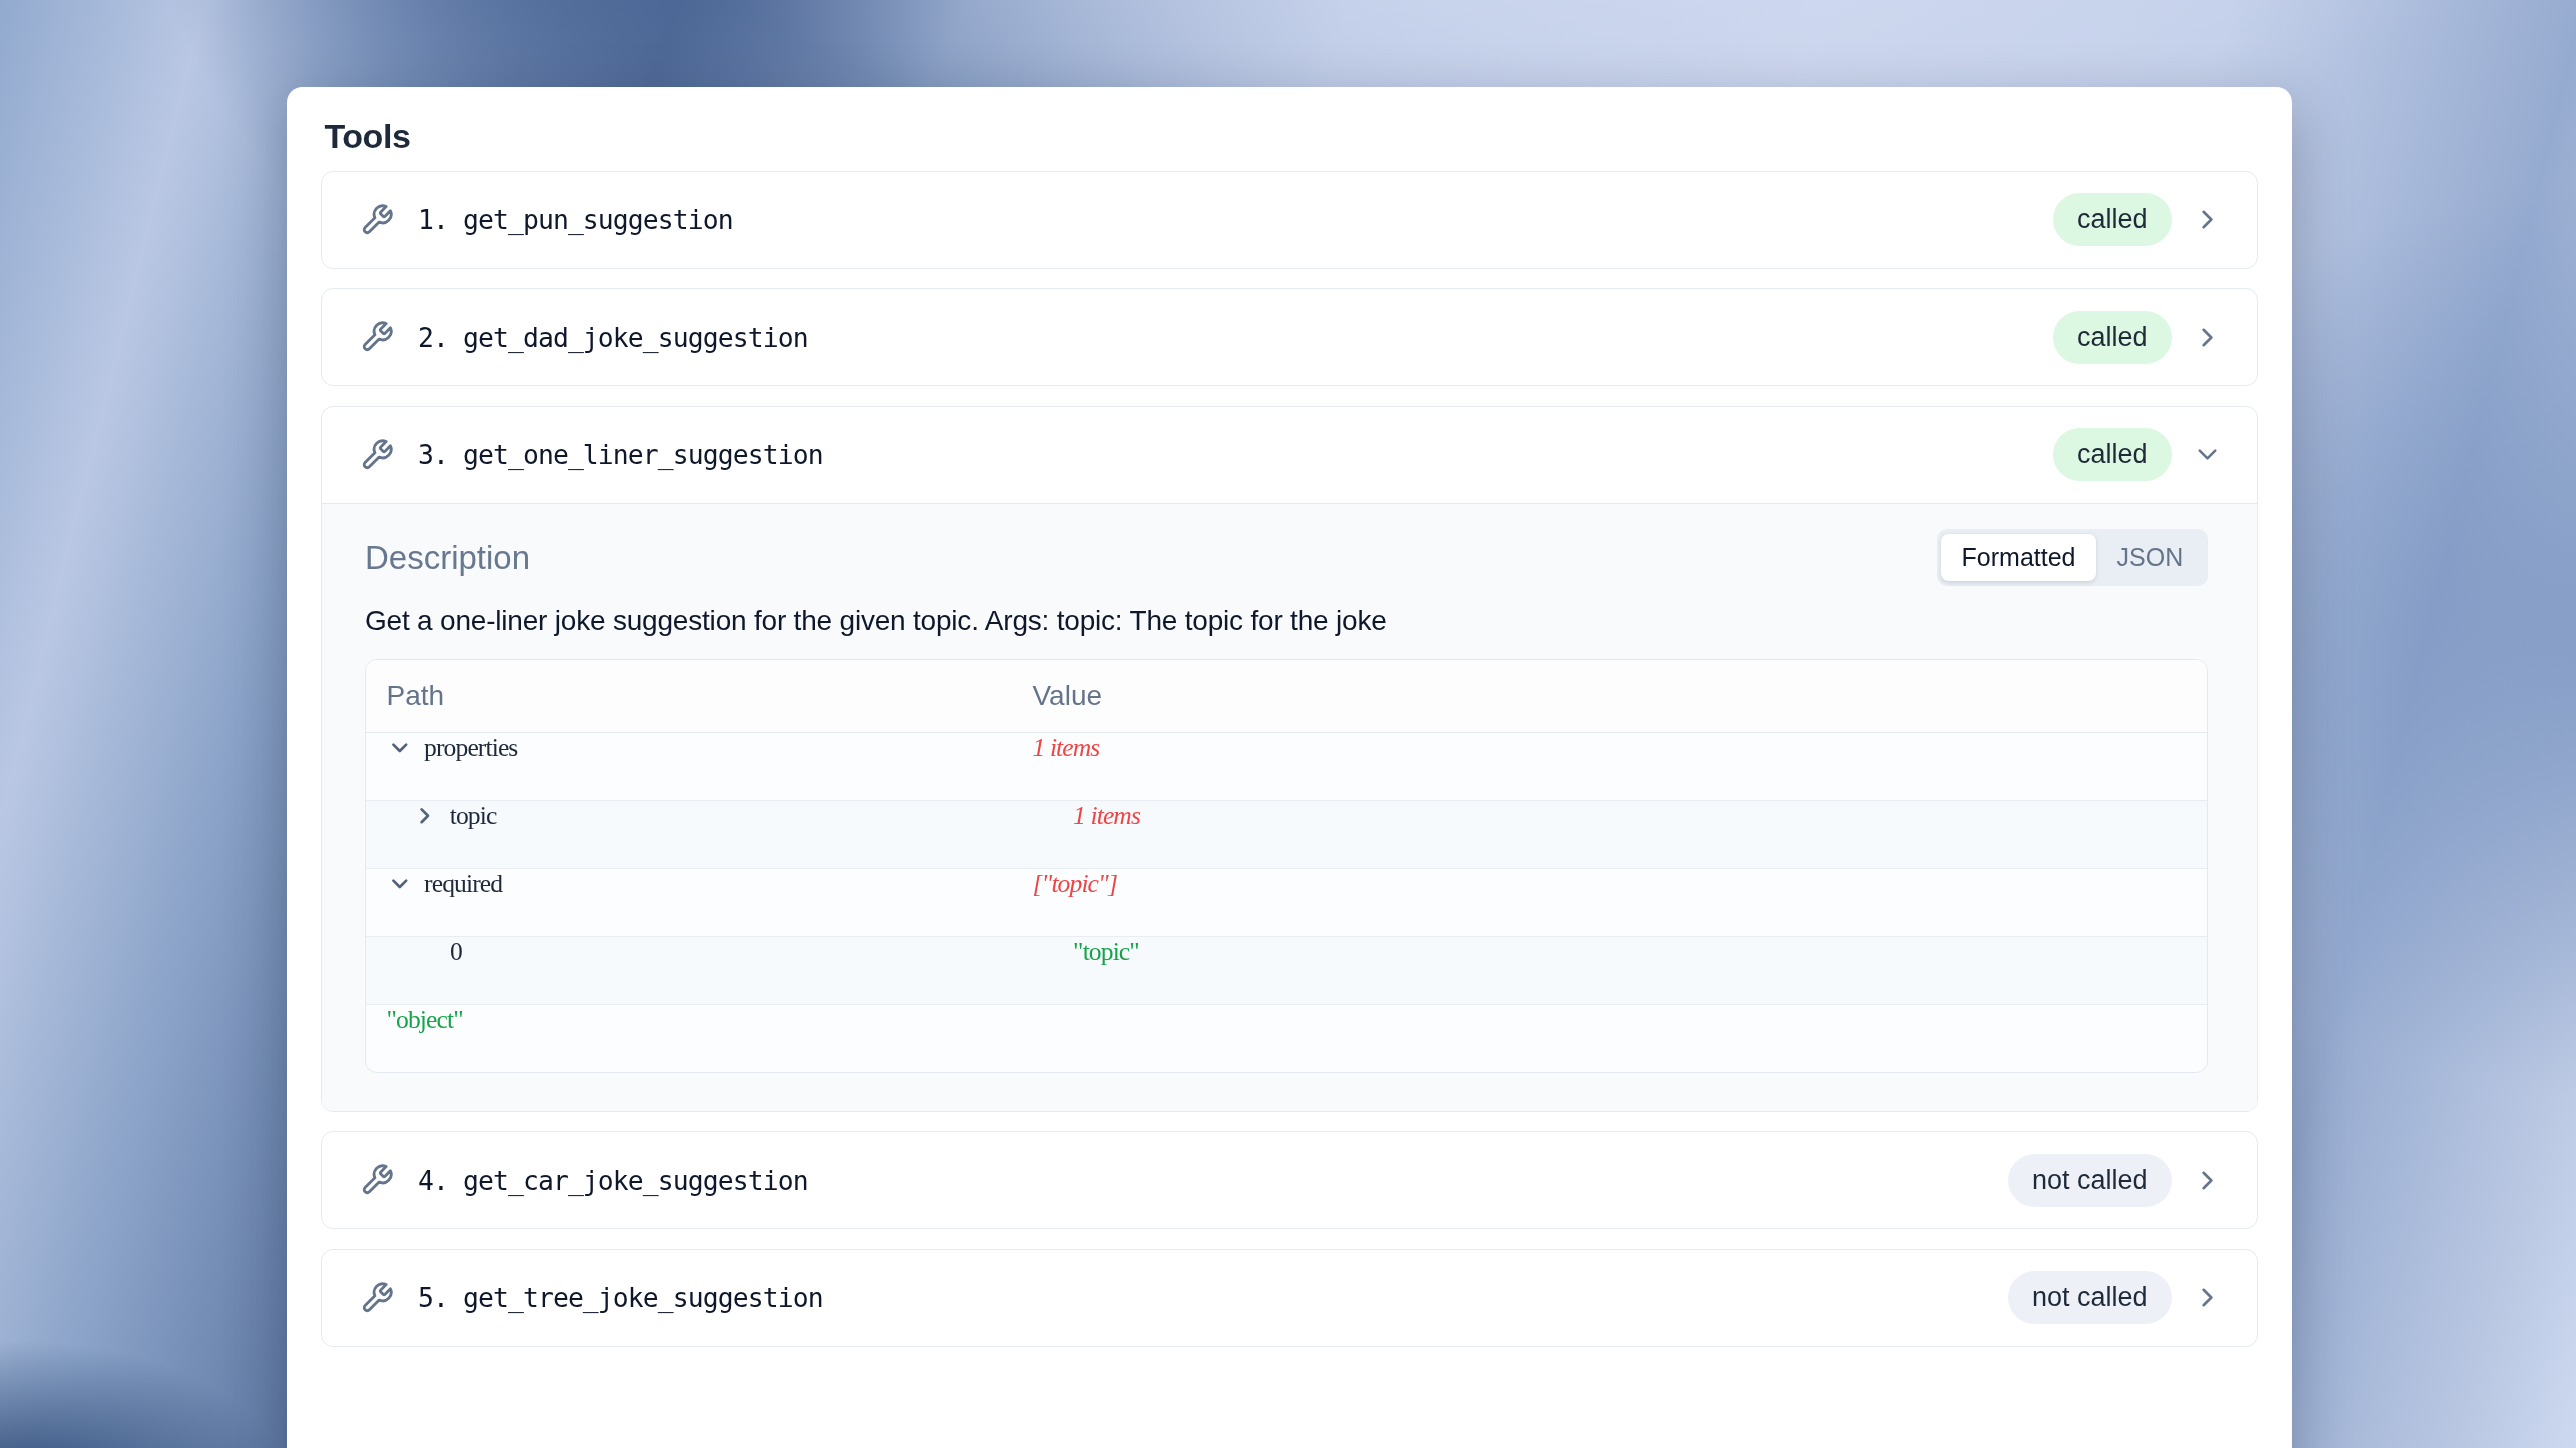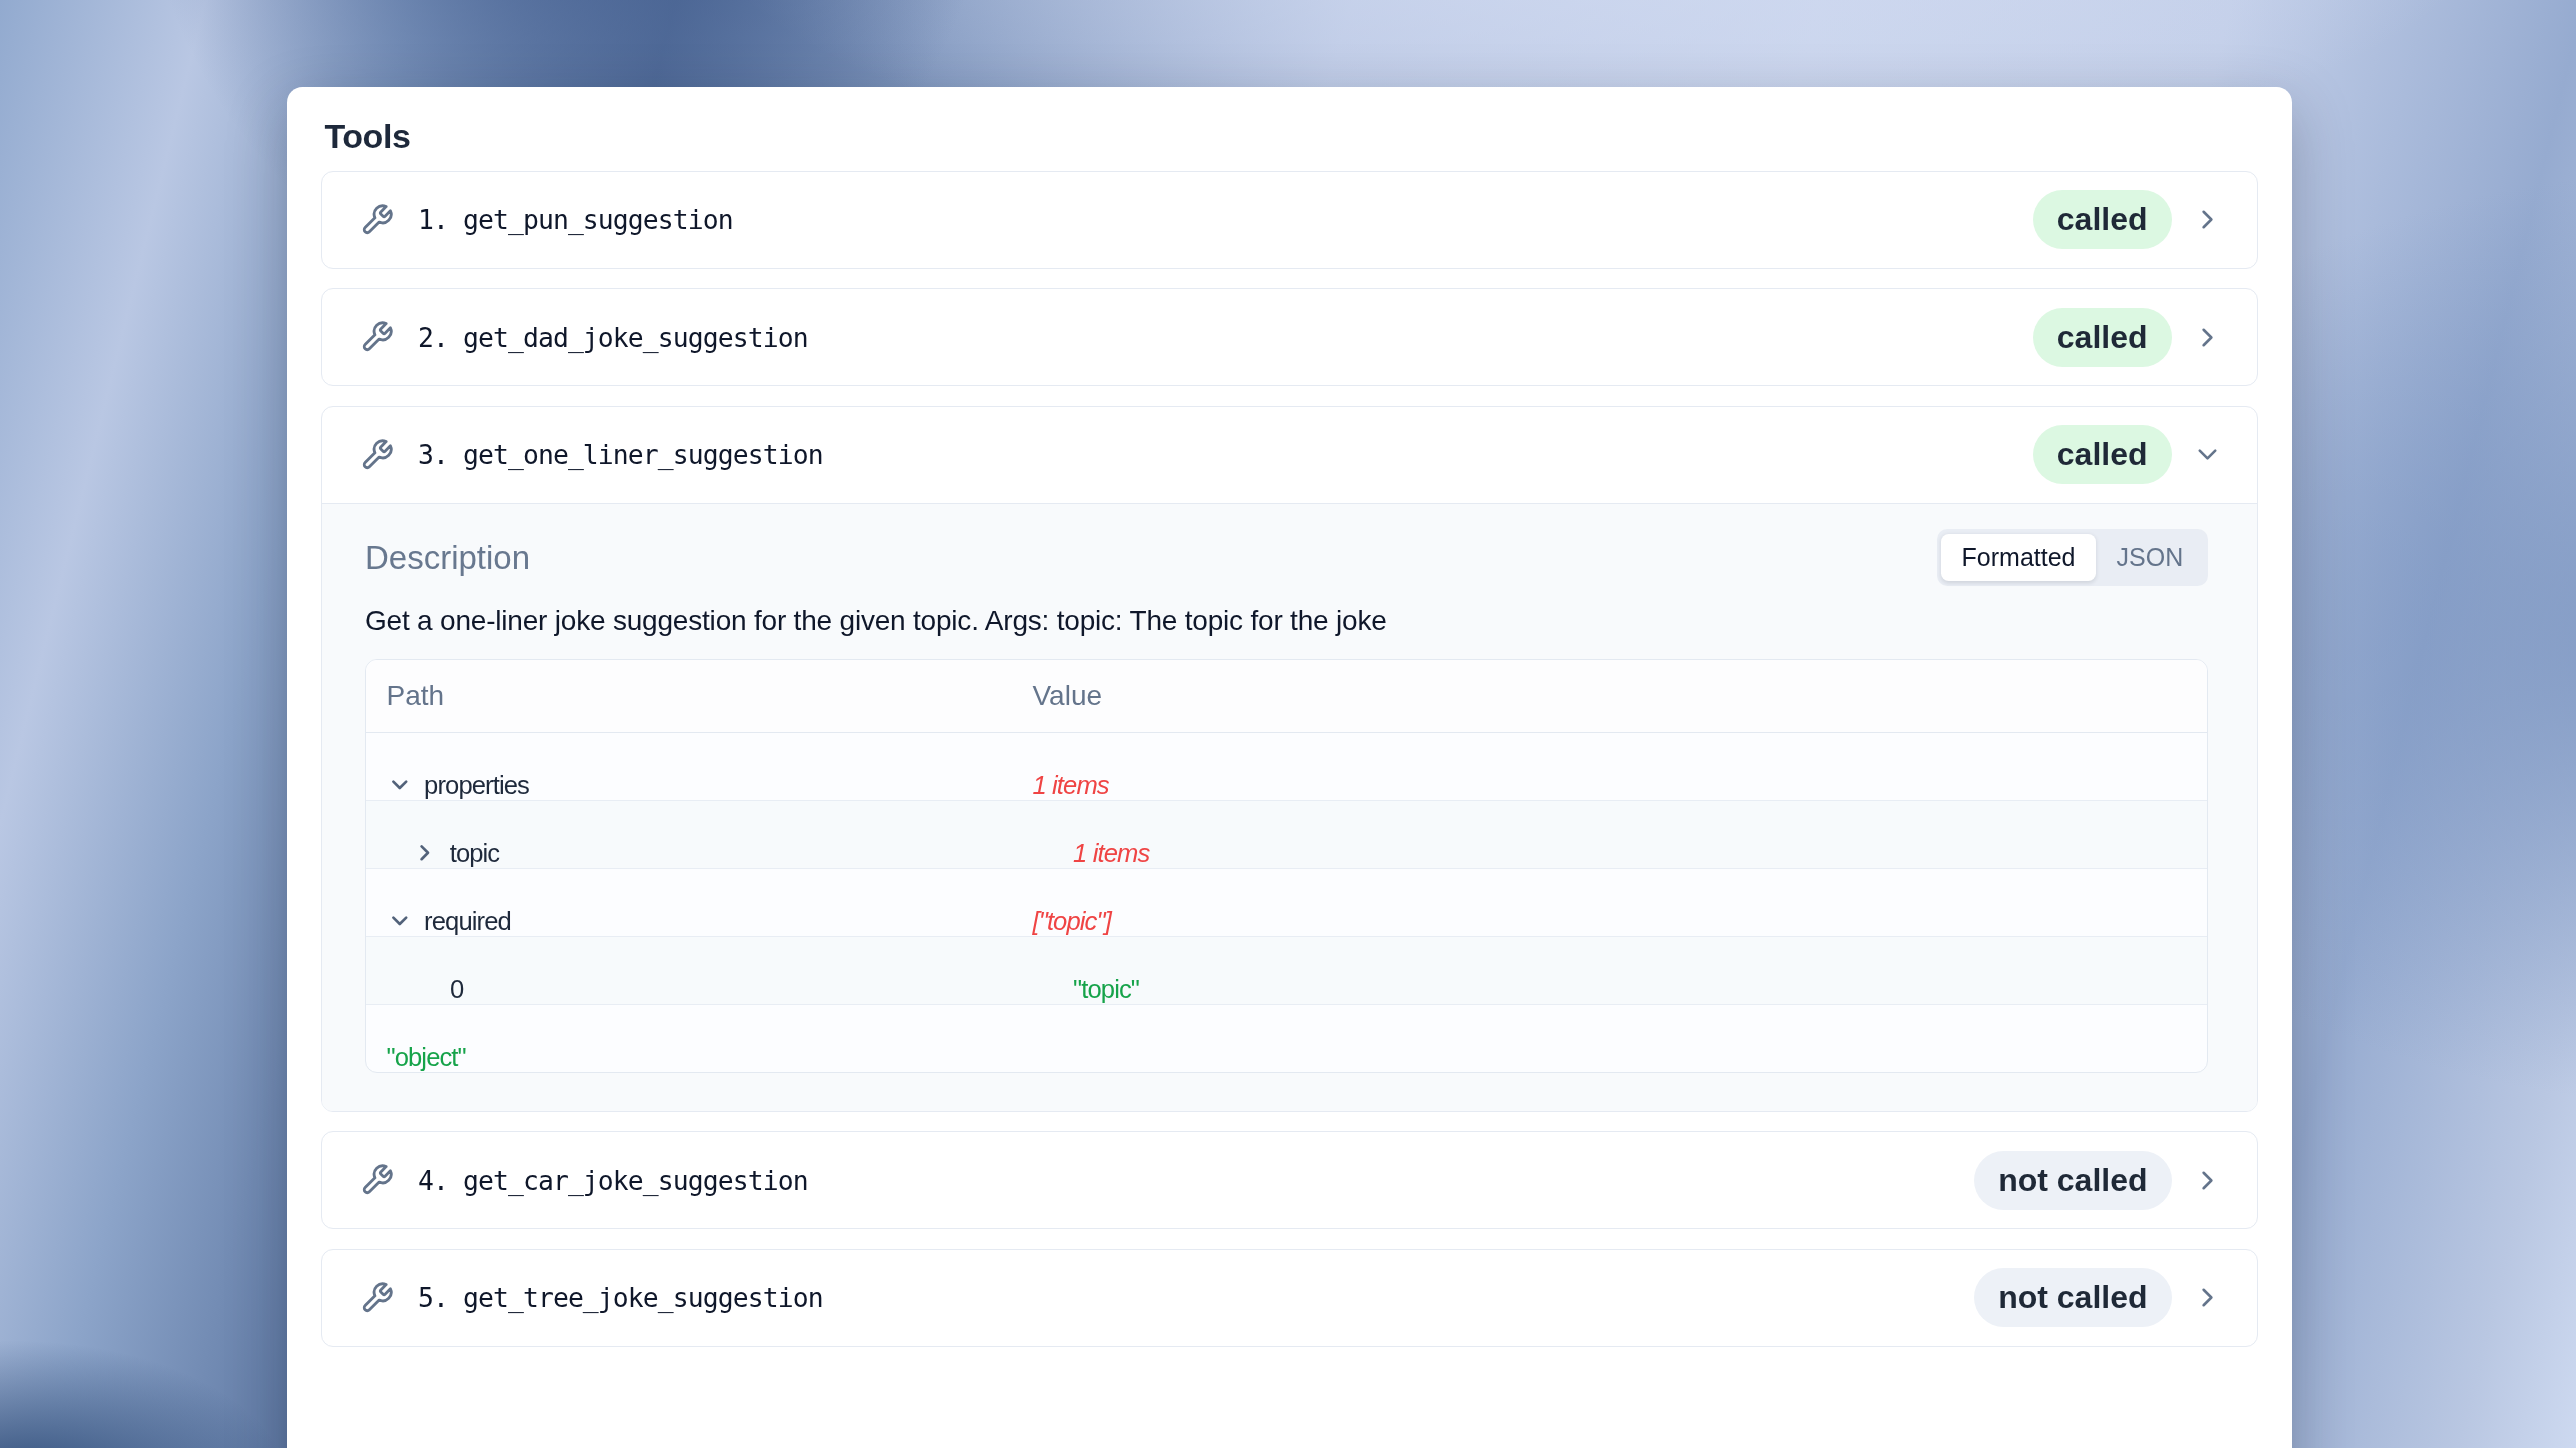--- a/index.html
+++ b/index.html
@@ -32,21 +32,21 @@
     display: flex; align-items: center; min-height: 96px; padding: 0 34px 0 38px;
     cursor: pointer;
   }
   .wrench { width: 34px; height: 34px; color: #64748b; flex: 0 0 auto; margin-right: 24px; }
   .tool-name {
     font-family: "DejaVu Sans Mono", monospace; font-size: 26.4px; color: #0f172a;
     letter-spacing: -0.9px; white-space: nowrap;
   }
   .spacer { flex: 1; }
   .badge {
-    font-size: 32px; font-weight: 700; color: #1f2937;
+    font-size: 27px; font-weight: 400; color: #1f2937;
     padding: 11px 24px; border-radius: 852px; white-space: nowrap;
   }
   .badge.called { background: #dcf8e2; }
   .badge.not-called { background: #edf1f7; }
   .row-chevron { width: 31px; height: 31px; color: #64748b; margin-left: 20.5px; flex: 0 0 auto; }
 
   
   .row-body {
     border-top: 1.7px solid #e5eaf2; background: #f8fafc;
     border-radius: 0 0 10.2px 10.2px; padding: 25.6px 49px 38px 43px;
@@ -62,22 +62,22 @@
     margin-top: 22px; border: 1.7px solid #e3e9f1; border-radius: 12px;
     background: #fcfdff; overflow: hidden;
   }
   .pt-header {
     display: flex; align-items: center; height: 72px; padding: 0 20.5px;
     color: #64748b; font-size: 28px; border-bottom: 1.7px solid #e3e9f1; background: #fdfdfe;
   }
   .pt-col-path { width: 646px; flex: 0 0 auto; }
   .pt-col-value { flex: 1; }
   .pt-row {
-    display: flex; align-items: flex-end; min-height: 67px; padding: 0 20.5px;
-    font-family: Liberation Sans, sans-serif; font-size: 25.6px; letter-spacing: -0.9px;
+    display: flex; align-items: flex-start; min-height: 67px; padding: 0 20.5px;
+    font-family: Liberation Serif, serif; font-size: 25.6px; letter-spacing: -0.9px;
   }
   .pt-row + .pt-row { border-top: 1.7px solid #e8edf4; }
   .pt-row.alt { background: #f7fafc; gap: 15px; }
   .pt-key { color: #1e293b; display: flex; align-items: center; }
   .cell-chevron { width: 25.6px; height: 25.6px; color: #52627a; margin-right: 12px; flex: 0 0 auto; }
   .chev-space { width: 38px; flex: 0 0 auto; }
   .indent-1 { padding-left: 25.6px; }
   .pt-value.meta { font-style: italic; color: #ef4444; }
   .pt-value.string { color: #16a34a; }
 </style>

